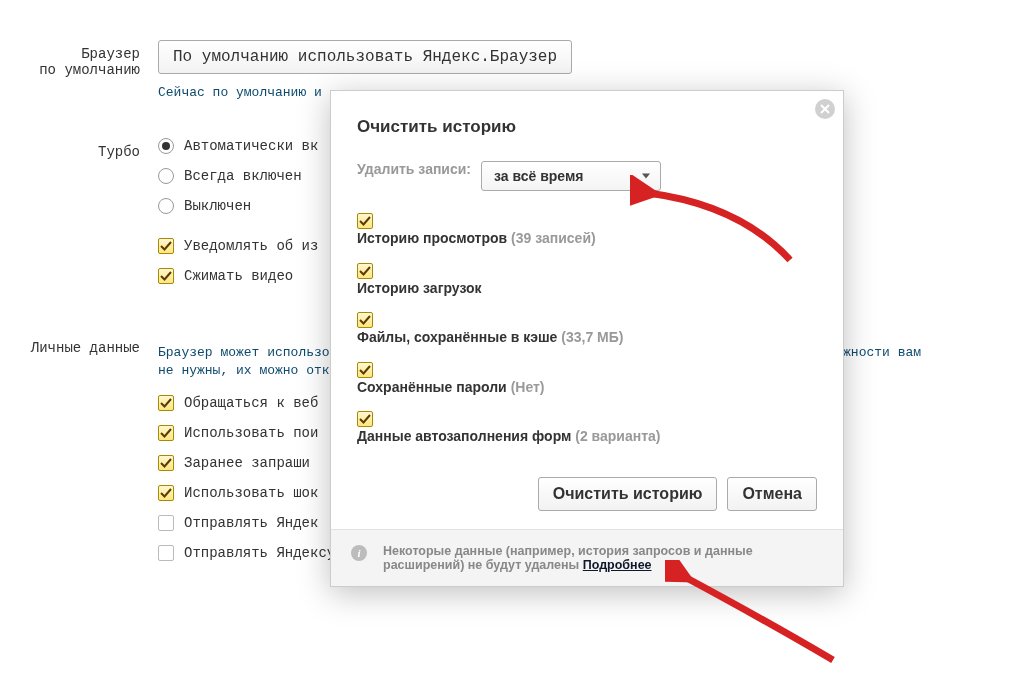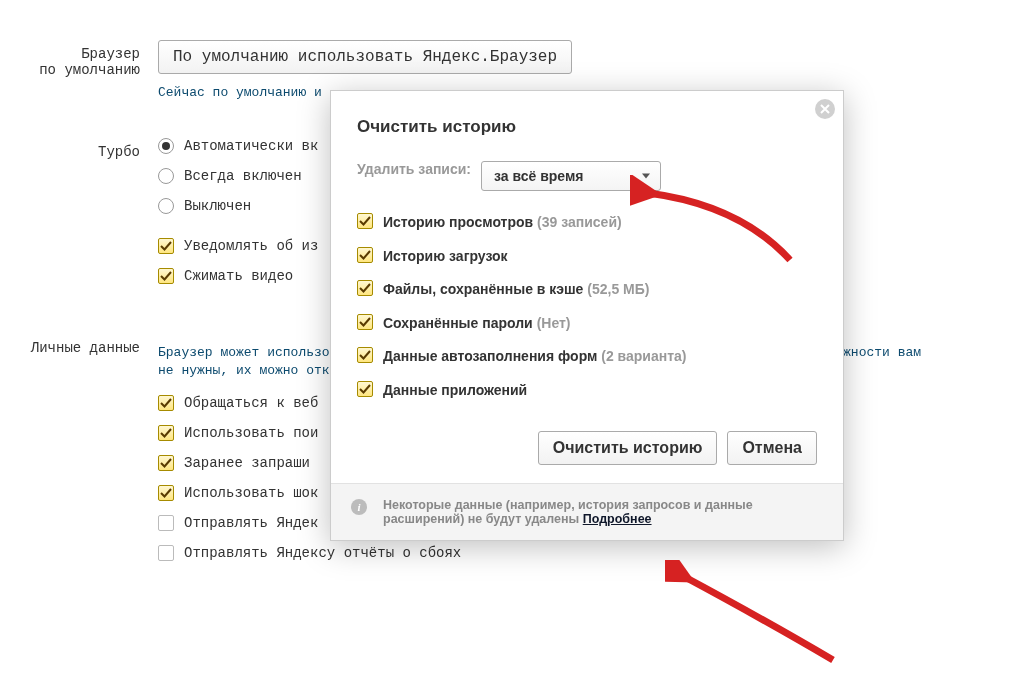--- a/index.html
+++ b/index.html
@@ -127,21 +127,21 @@
     min-width: 180px;
     cursor: pointer;
   }
   .select .caret {
     position: absolute; right: 10px; top: 50%; transform: translateY(-50%);
     width: 0; height: 0;
     border-left: 4px solid transparent;
     border-right: 4px solid transparent;
     border-top: 5px solid #555;
   }
-  .modal-check-list .check-row { margin-bottom: 14px; align-items: flex-start; }
+  .modal-check-list .check-row { margin-bottom: 14px; align-items: flex-start; flex-direction: column; }
   .modal-check-list .check-text { line-height: 1.4; }
   .muted { color: #999; }
   .modal-actions {
     display: flex;
     justify-content: flex-end;
     gap: 10px;
     margin-top: 30px;
   }
   .modal-footer {
     display: flex;
@@ -310,21 +310,21 @@
         </span>
       </div>
       <div class="check-row">
         <span class="chk">
             <svg viewBox="0 0 12 12">
               <path d="M1 6 L4.5 9.5 L11 2" stroke="#5a3b00" stroke-width="2" fill="none"></path>
             </svg>
           </span>
         <span class="check-text">
           <span>Файлы, сохранённые в кэше</span>
-          <span class="muted">(52,5 МБ)</span>
+          <span class="muted">(33,7 МБ)</span>
         </span>
       </div>
       <div class="check-row">
         <span class="chk">
             <svg viewBox="0 0 12 12">
               <path d="M1 6 L4.5 9.5 L11 2" stroke="#5a3b00" stroke-width="2" fill="none"></path>
             </svg>
           </span>
         <span class="check-text">
           <span>Сохранённые пароли</span>
@@ -333,30 +333,20 @@
       </div>
       <div class="check-row">
         <span class="chk">
             <svg viewBox="0 0 12 12">
               <path d="M1 6 L4.5 9.5 L11 2" stroke="#5a3b00" stroke-width="2" fill="none"></path>
             </svg>
           </span>
         <span class="check-text">
           <span>Данные автозаполнения форм</span>
           <span class="muted">(2 варианта)</span>
-        </span>
-      </div>
-      <div class="check-row">
-        <span class="chk">
-            <svg viewBox="0 0 12 12">
-              <path d="M1 6 L4.5 9.5 L11 2" stroke="#5a3b00" stroke-width="2" fill="none"></path>
-            </svg>
-          </span>
-        <span class="check-text">
-          <span>Данные приложений</span>
         </span>
       </div>
     </div>
 
     <div class="modal-actions">
       <span class="btn">Очистить историю</span>
       <span class="btn">Отмена</span>
     </div>
   </div>
   <div class="modal-footer">

